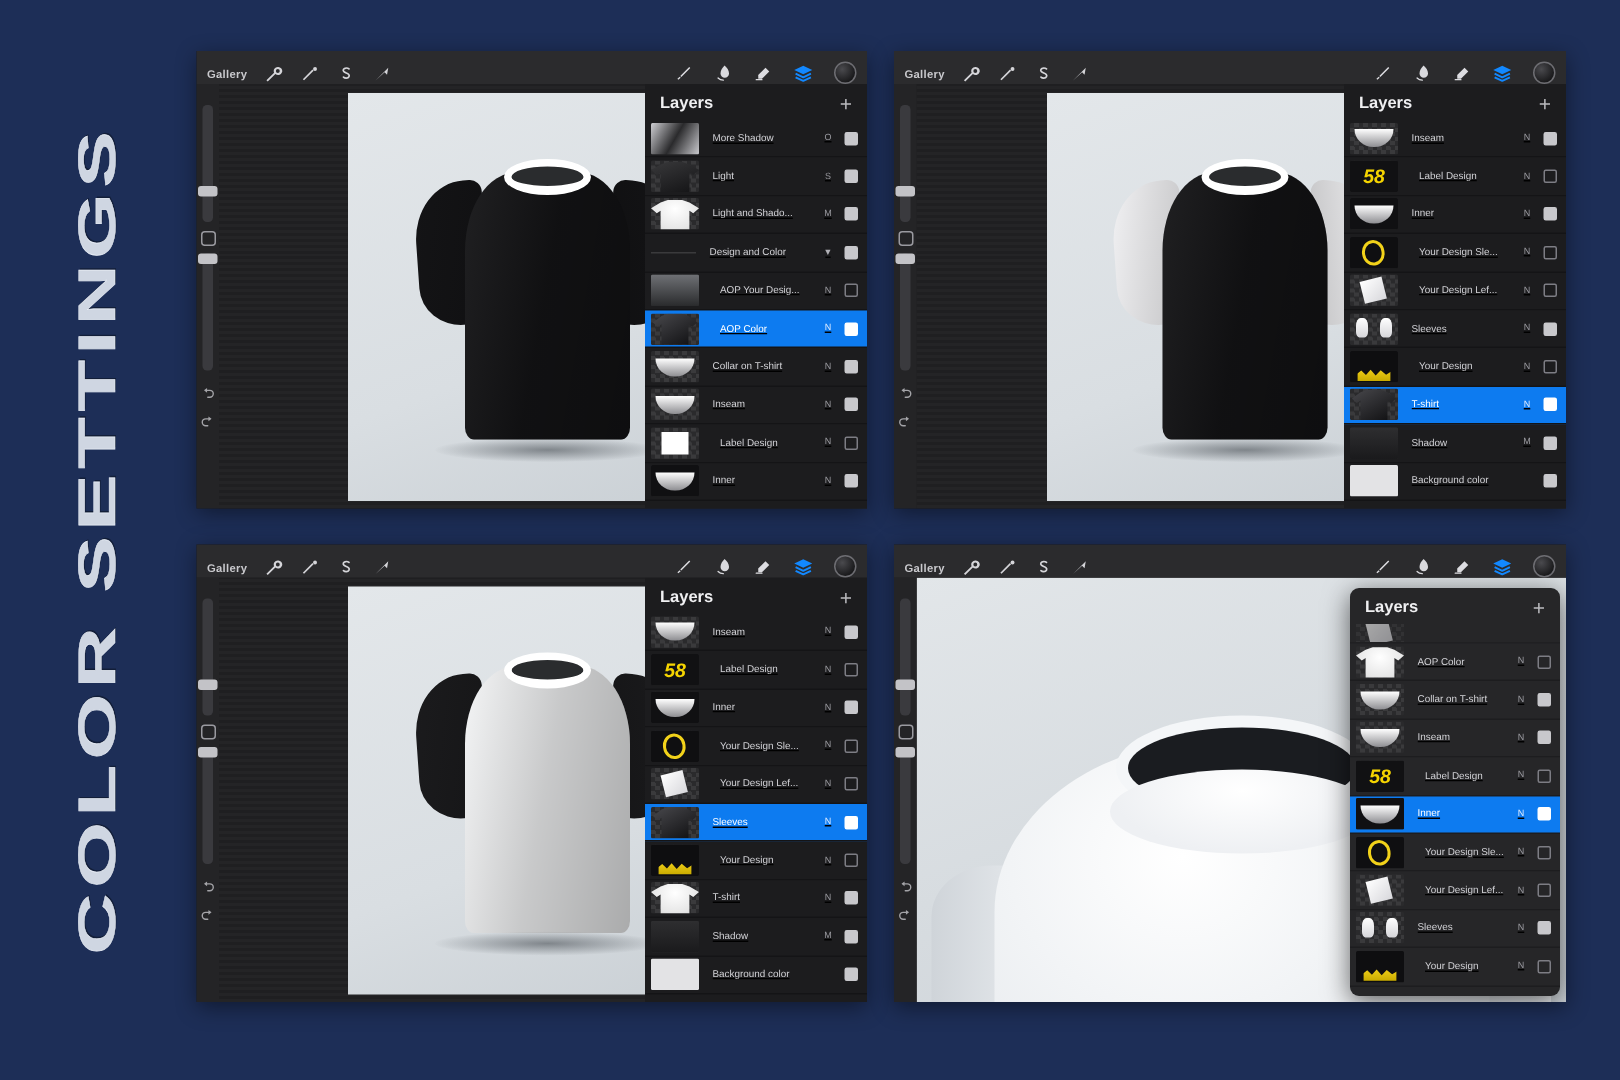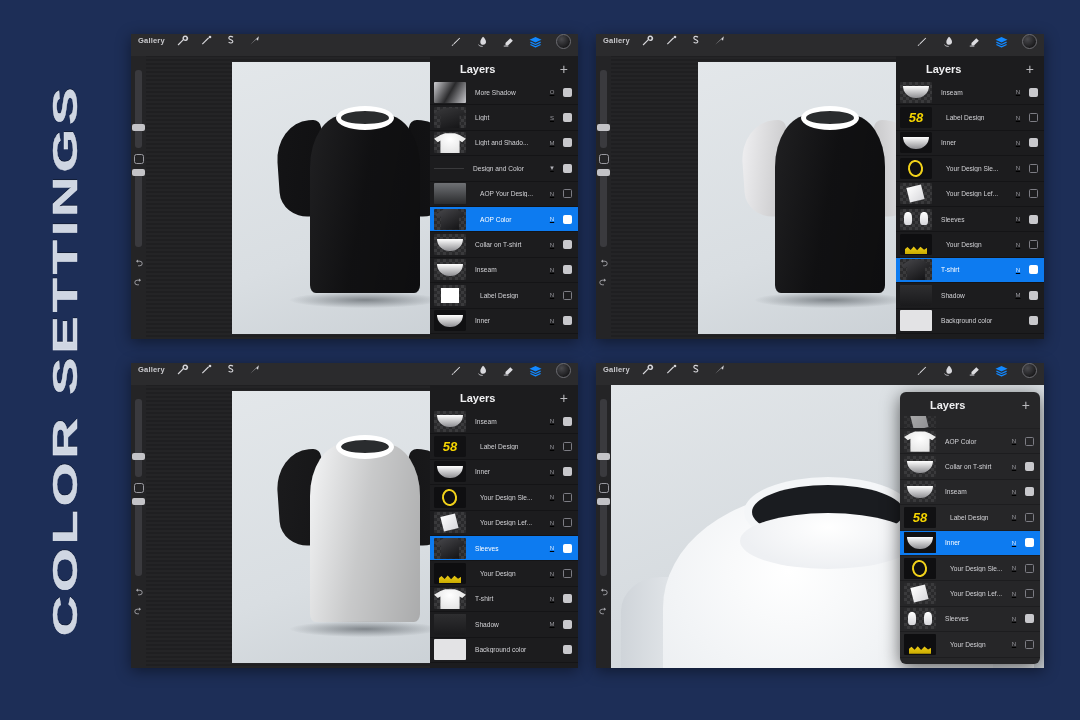--- a/index.html
+++ b/index.html
@@ -42,21 +42,21 @@
   }
   .panel.p1 { left: 131px; top: 34px;  width: 447px; height: 305px; }
   .panel.p2 { left: 596px; top: 34px;  width: 448px; height: 305px; }
   .panel.p3 { left: 131px; top: 363px; width: 447px; height: 305px; }
   .panel.p4 { left: 596px; top: 363px; width: 448px; height: 305px; }
 
   
   .toolbar {
     position: absolute; left: 0; top: 0; right: 0; height: 22px;
     background: #2b2b2d;
-    display: flex; align-items: flex-start;
+    display: flex; align-items: flex-end;
     padding: 0 7px;
     z-index: 30;
   }
   .tb-left { display: flex; align-items: center; gap: 11px; }
   .tb-right { display: flex; align-items: center; gap: 13px; margin-left: auto; }
   .gallery-label {
     color: #c9c9cd; font-size: 7.5px; font-weight: 600; letter-spacing: 0.2px;
   }
   .tbico { width: 13px; height: 13px; display: block; opacity: .92; }
   .tbico svg { display: block; width: 100%; height: 100%; }
@@ -177,21 +177,21 @@
   .layers-panel {
     position: absolute; right: 0; top: 22px; width: 148px; bottom: 0;
     background: #1c1c1e;
     z-index: 20;
     overflow: hidden;
   }
   .layers-head {
     display: flex; align-items: center; justify-content: space-between;
     padding: 7px 10px 5px 10px;
   }
-  .layers-title { color: #f0f0f2; font-size: 11px; font-weight: 700; margin-left: 20px; }
+  .layers-title { color: #f0f0f2; font-size: 11px; font-weight: 700; }
   .plus-ico { color: #b9b9bd; font-size: 14px; line-height: 10px; font-weight: 300; }
   .layer-list { position: relative; text-decoration: underline; }
   .layer-row {
     display: flex; align-items: center;
     height: 25.4px;
     border-bottom: 1px solid #141416;
     background: #1c1c1e;
     padding-right: 6px;
   }
   .layer-row.selected { background: #0d7bf0; }

